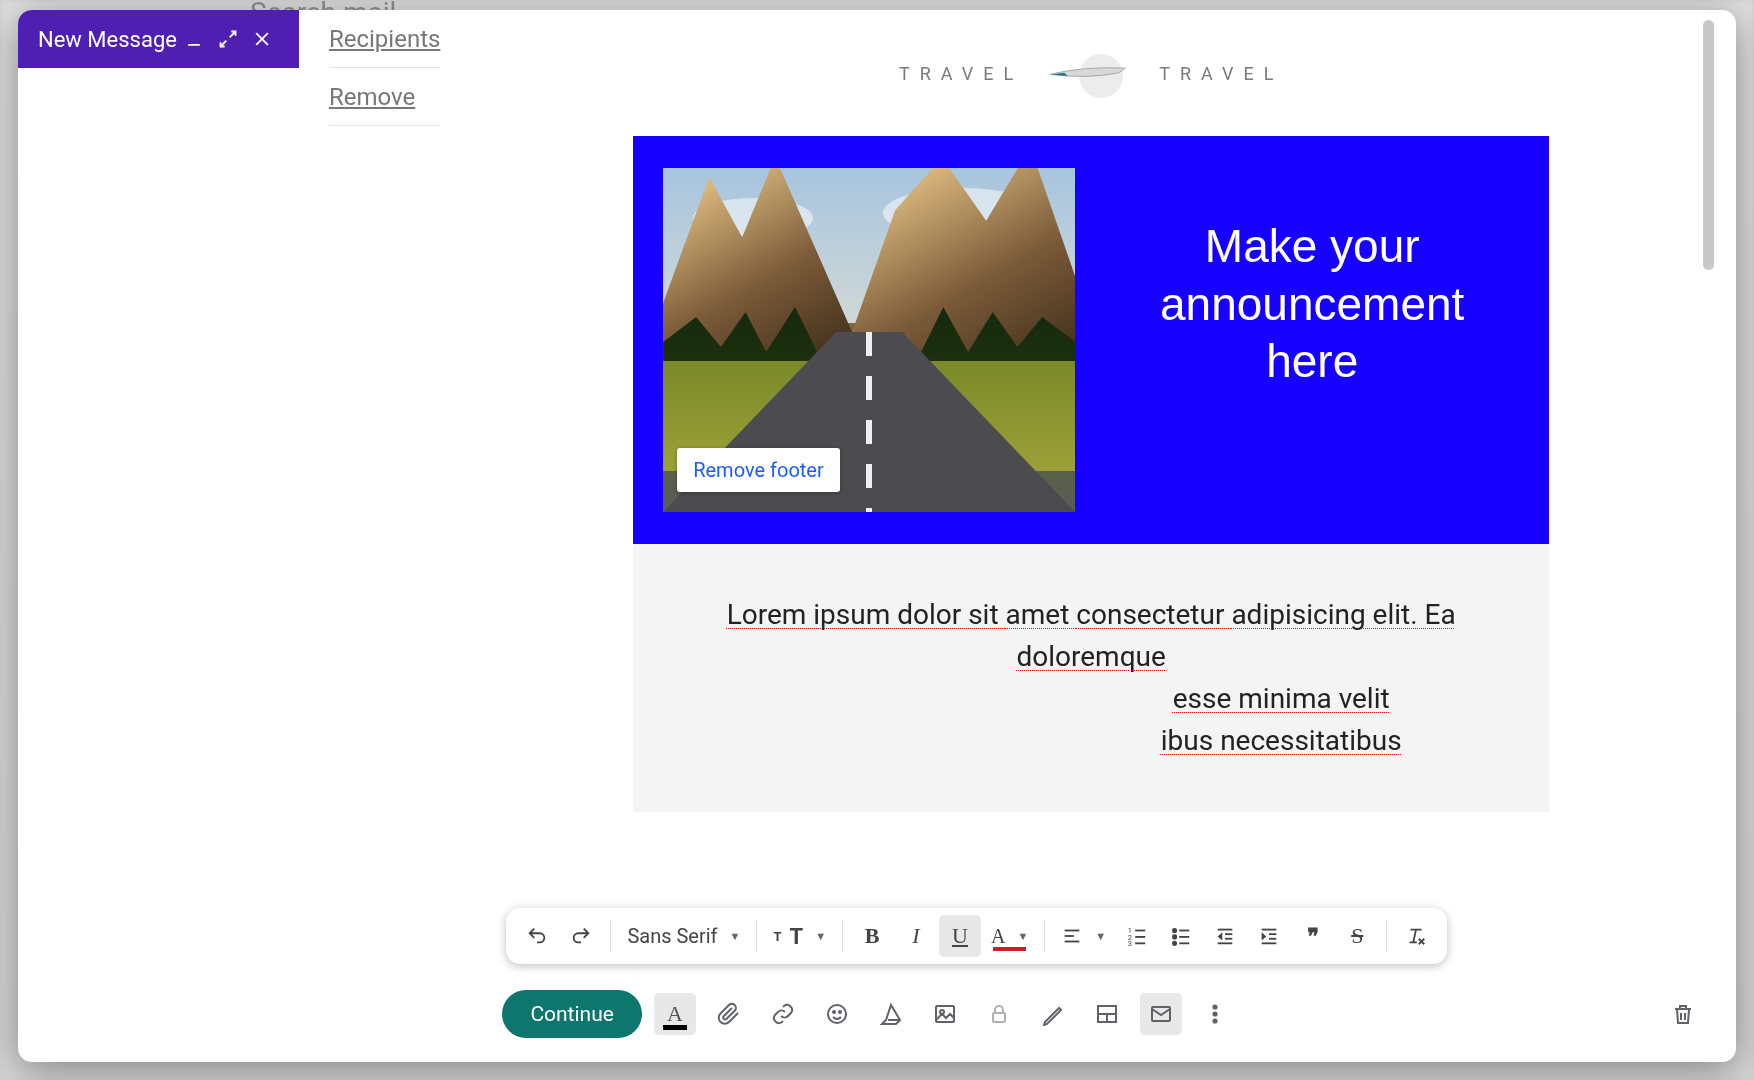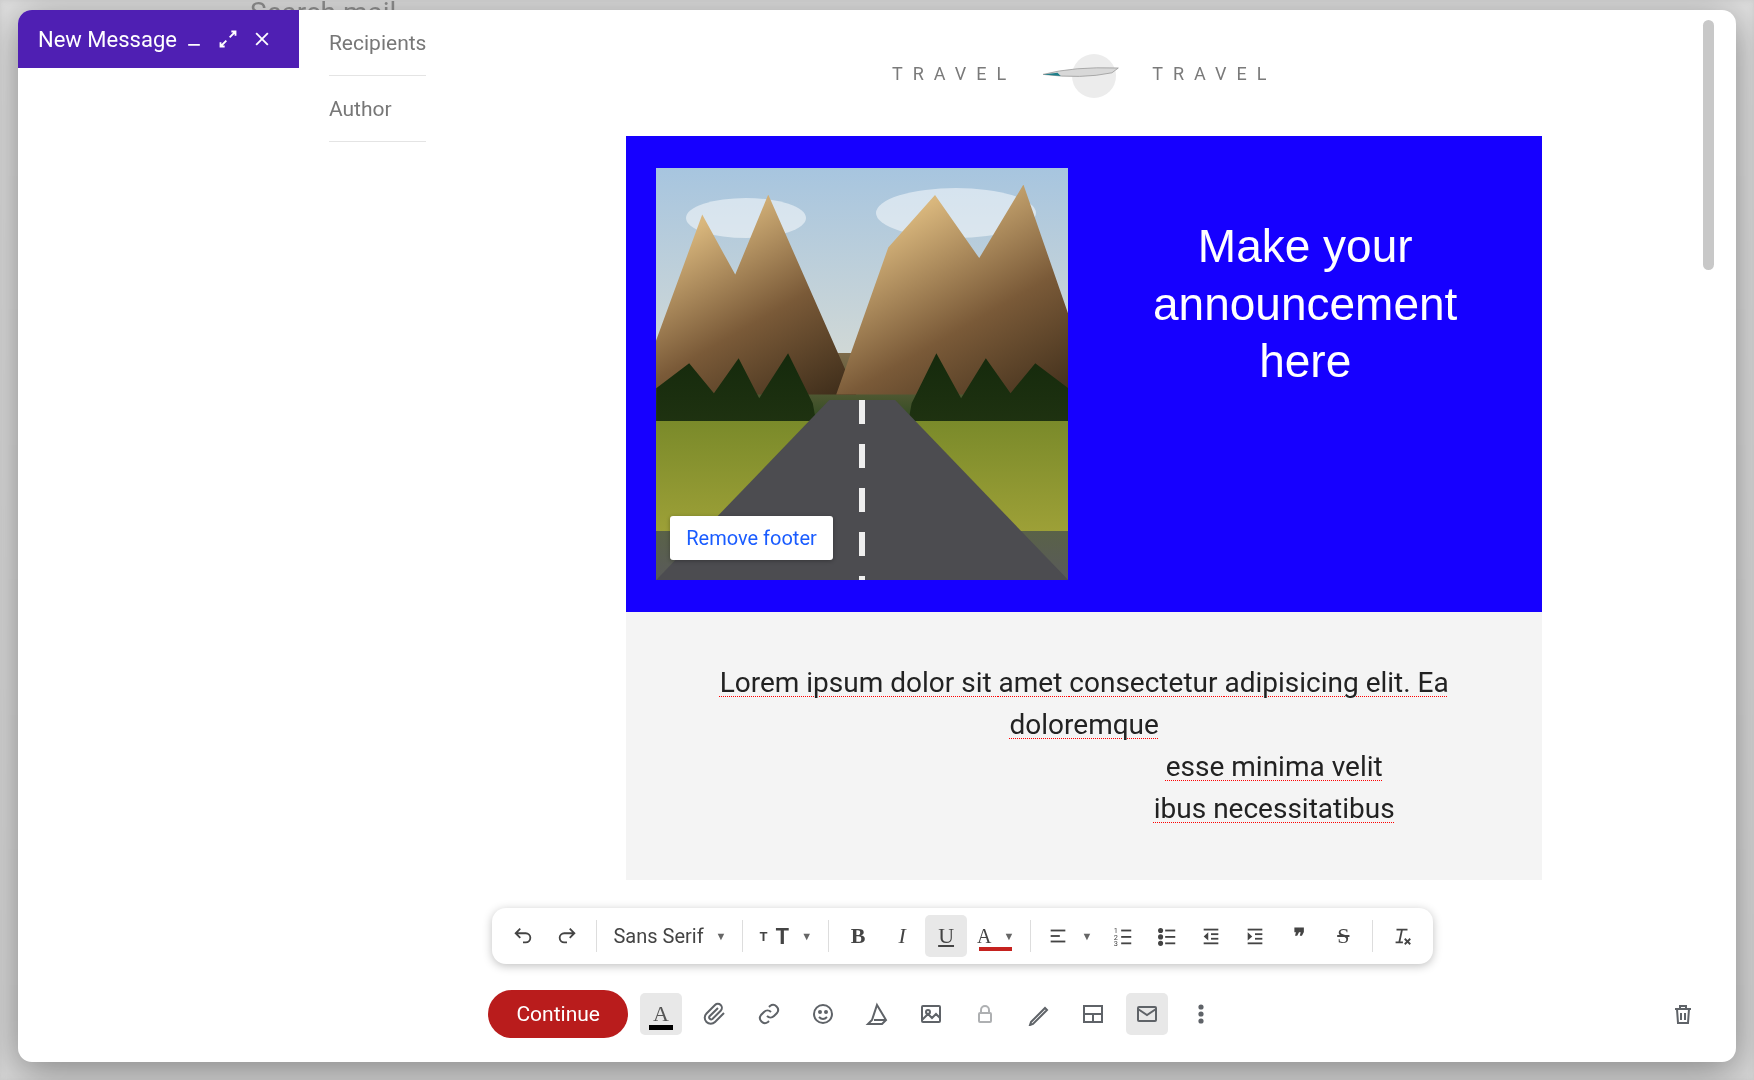--- a/index.html
+++ b/index.html
@@ -38,25 +38,26 @@
   }
   .titlebar .title { font-size: 22px; flex: 1; }
   .titlebar .win-btn {
     width: 34px; height: 34px;
     display:flex; align-items:center; justify-content:center;
     cursor:pointer; color:#fff;
   }
   .titlebar svg { width:20px; height:20px; stroke:#fff; fill:none; stroke-width:2.2; }
   .fields { padding: 0 30px; }
   .field-row {
-    height: 66px;
+    height: 58px;
     display:flex; align-items:center;
     border-bottom: 1px solid #e4e4e4;
-    font-size: 21px;
+    font-size: 24px;
     color: #777;
+    text-decoration: underline;
   }
   .body-area {
     flex:1;
     position:relative;
     overflow:hidden;
   }
   .body-scroll {
     position:absolute; inset:0 24px 0 0;
     overflow:auto;
     padding: 20px 30px 60px;
@@ -82,21 +83,21 @@
   .logo-plane .plane {
     position:absolute; left:0; top:10px; width:95px; height:24px;
   }
   .hero {
     width: 916px; margin:0 auto;
     background:#1600ff;
     display:flex;
     padding: 32px 0 32px 30px;
   }
   .hero-photo {
-    width: 412px; height: 412px;
+    width: 412px; height: 344px;
     background: linear-gradient(to bottom, #a9c6df 0%, #c9d6de 35%, #7d6a4a 45%, #2d4a20 62%, #5a6a34 75%, #595a5a 100%);
     position:relative;
     overflow:hidden;
   }
   
   .sky { position:absolute; inset:0 0 55% 0; background:linear-gradient(#a7c5df,#d0d8d6);}
   .cloud{position:absolute;background:rgba(255,255,255,.5);border-radius:50%;}
   .mtn { position:absolute; bottom:45%; background:linear-gradient(150deg,#d9b77d 20%, #7a5a38 60%, #3a2a18); }
   .mtn.a{left:-20px;width:220px;height:200px; clip-path:polygon(0 100%,30% 10%,45% 40%,60% 0%,100% 100%);}
   .mtn.b{left:180px;width:260px;height:210px; clip-path:polygon(0 100%,20% 30%,38% 5%,55% 35%,72% 0%,100% 100%);}
@@ -160,21 +161,21 @@
   .fmt-toolbar .dd { font-size:11px; color:#666; margin-left:4px; }
   .fmt-toolbar svg{width:22px;height:22px;stroke:#444;fill:none;stroke-width:2;}
   .fmt-toolbar .tb .bar{position:absolute;bottom:6px;left:10px;right:10px;height:4px;background:#000;}
   
   .action-bar {
     position:absolute; left:32px; right:32px; bottom:20px;
     height:56px;
     display:flex; align-items:center; gap:12px;
   }
   .continue-btn {
-    background:#b91c1c; color:#fff;
+    background:#0f766e; color:#fff;
     height:48px; padding:0 28px;
     border-radius:24px;
     font-size:21px;
     display:flex; align-items:center;
     cursor:pointer;
   }
   .action-bar .ab {
     width:42px; height:42px;
     display:flex;align-items:center;justify-content:center;
     border-radius:5px; cursor:pointer;
@@ -209,21 +210,21 @@
     <div class="win-btn">
       <svg viewBox="0 0 24 24">
           <line x1="5" y1="5" x2="19" y2="19"></line>
           <line x1="19" y1="5" x2="5" y2="19"></line>
         </svg>
     </div>
   </div>
 
   <div class="fields">
     <div class="field-row">Recipients</div>
-    <div class="field-row">Author</div>
+    <div class="field-row">Remove</div>
   </div>
 
   <div class="body-area">
     <div class="body-scroll">
 
       <div class="logo-row">
         <span>TRAVEL</span>
         <span class="logo-plane">
           <span class="circle"></span>
           <svg class="plane" viewBox="0 0 100 30">

